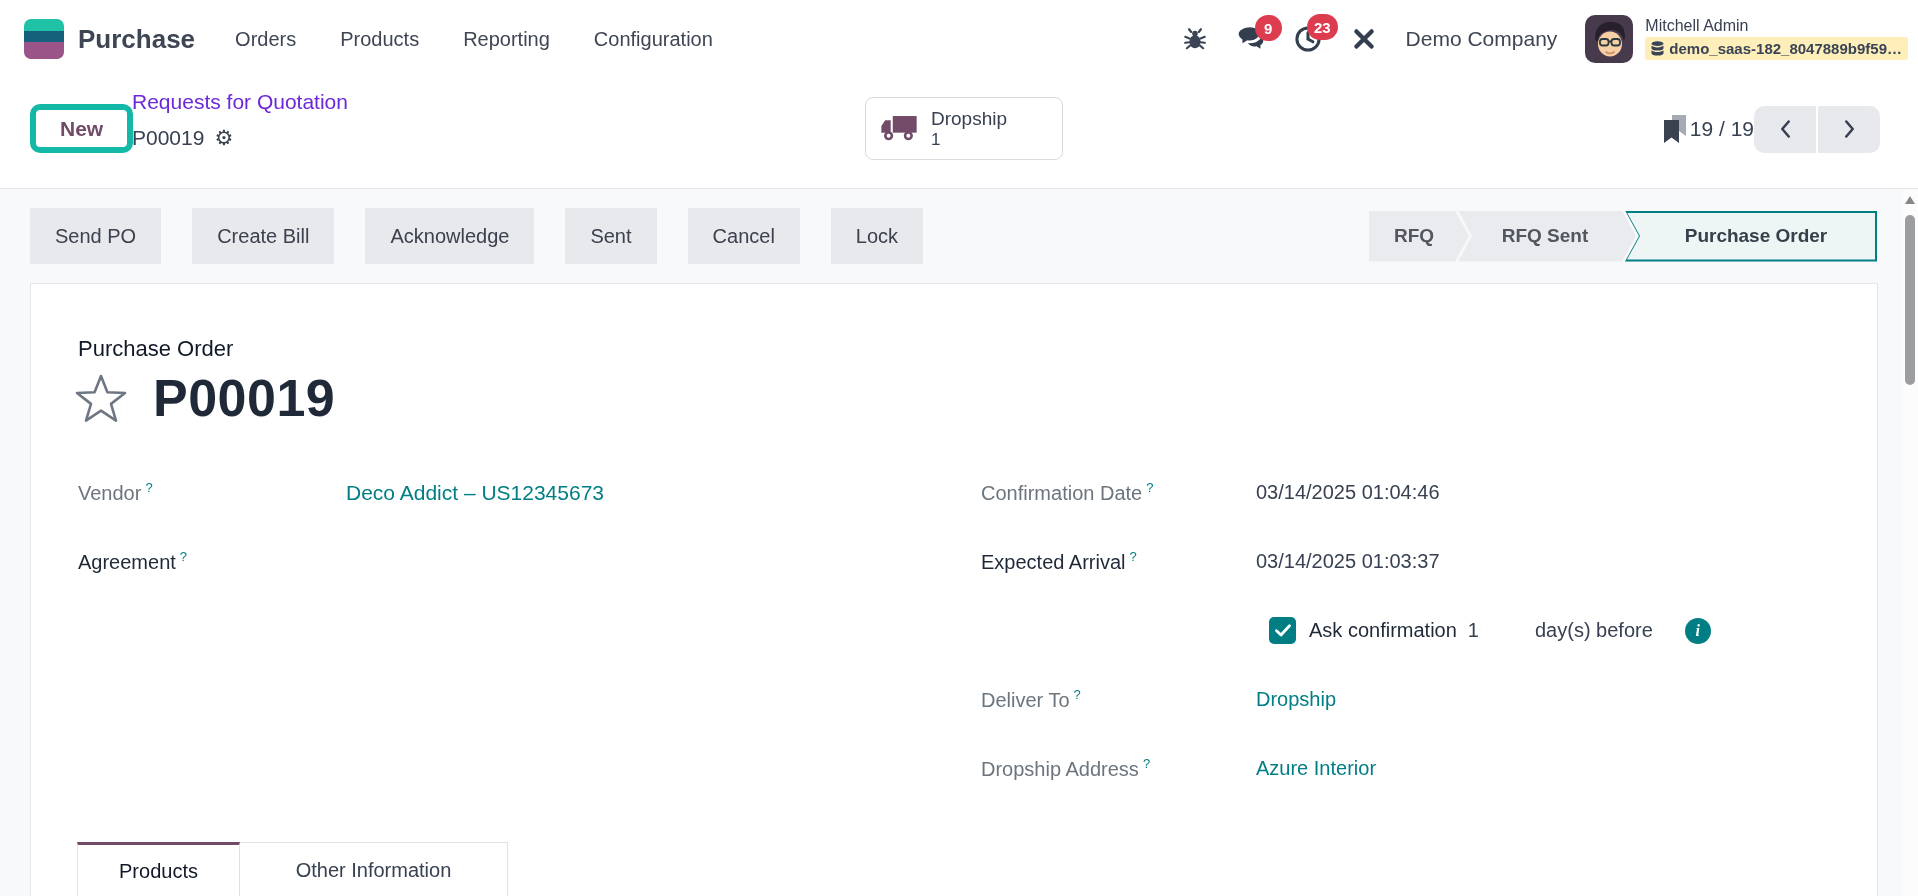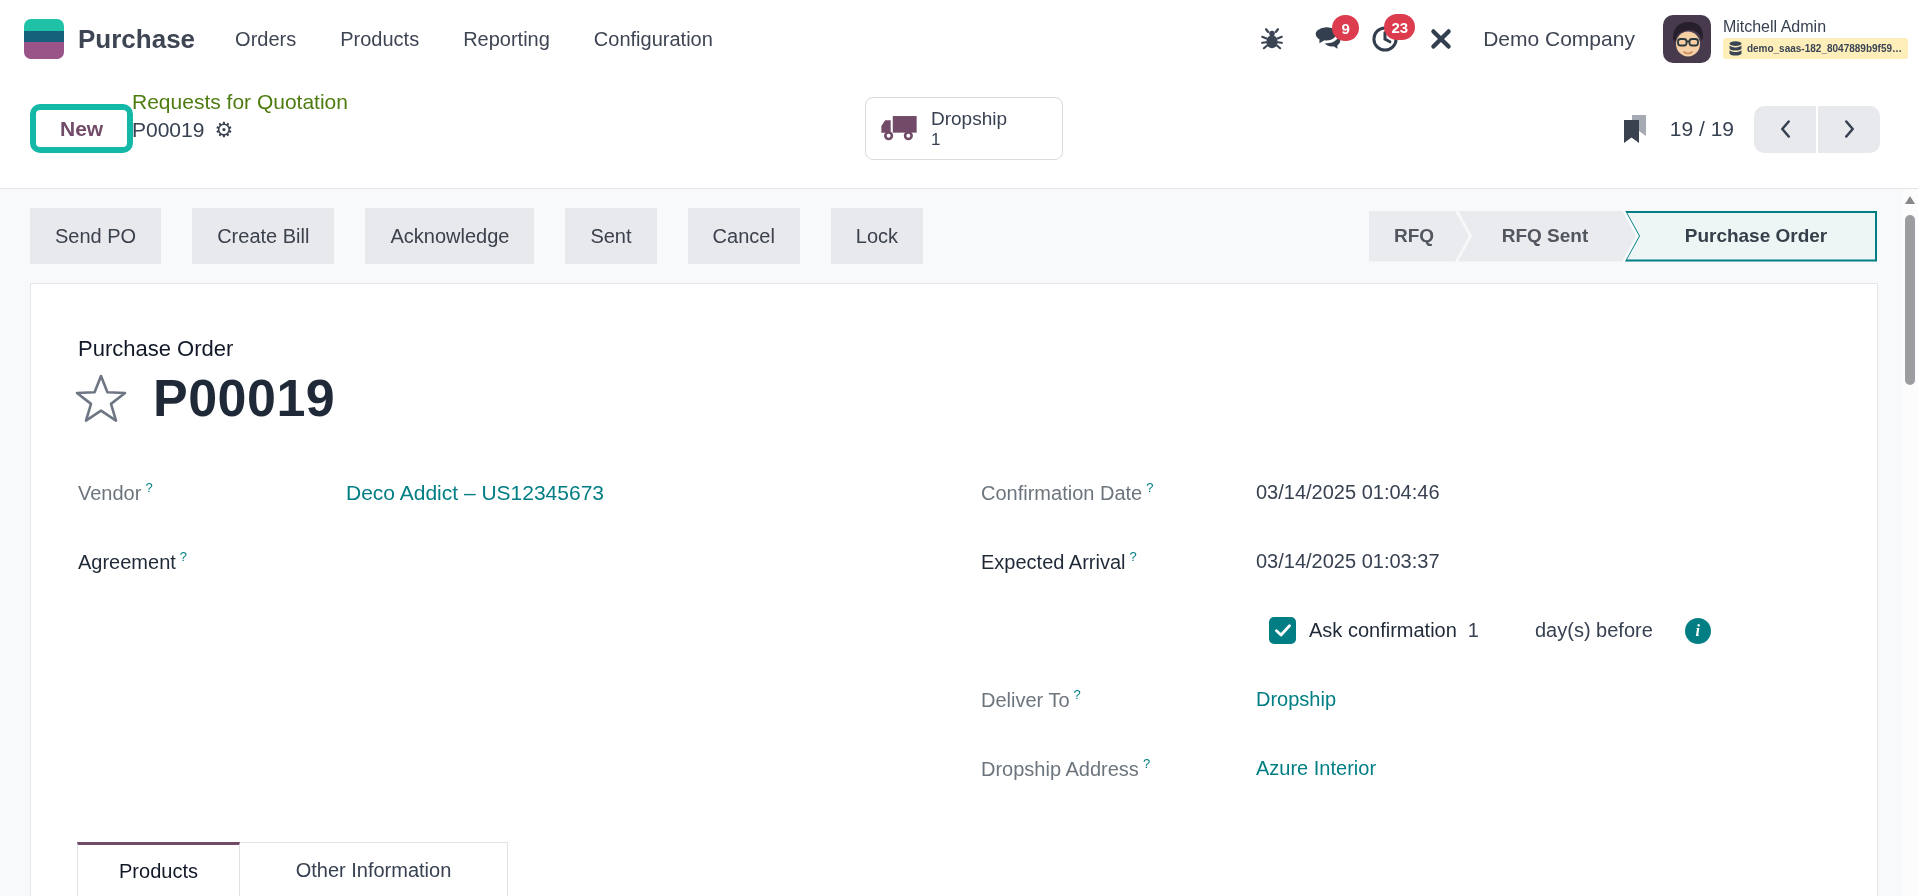--- a/index.html
+++ b/index.html
@@ -21,40 +21,40 @@
   .icon-btn { position:relative; display:inline-flex; align-items:center; justify-content:center; cursor:pointer; color:#3a4454; }
   .badge { position:absolute; top:-11px; right:-16px; min-width:27px; height:26px; padding:0 7px;
            background:#dc3c4d; color:#fff; font-size:15px; font-weight:700; border-radius:13px;
            display:flex; align-items:center; justify-content:center; }
   .company { font-size:21px; color:#3e4553; cursor:pointer; }
   .userblock { display:flex; align-items:center; gap:12px; cursor:pointer;justify-content:center; }
   .avatar { width:48px; height:48px; border-radius:10px; overflow:hidden; flex:0 0 auto; }
   .usertext { display:flex; flex-direction:column; gap:3px; }
   .username { font-size:16px; color:#374151; line-height:1; }
   .dbbadge { display:flex; align-items:center; gap:5px; background:#fdeeba; color:#3a4454;
-             font-size:10px; font-weight:600; padding:3px 6px; border-radius:3px; white-space:nowrap;
+             font-size:15px; font-weight:600; padding:3px 6px; border-radius:3px; white-space:nowrap;
              max-width:300px; overflow:hidden; }
 
   
   .crumbrow { position:absolute; left:0; top:78px; width:1918px; height:111px; background:#fff;
               border-bottom:1px solid #e3e5e9; }
   .btn-new { position:absolute; left:30px; top:26px; height:49px; padding:0 24px; background:#fff;
              border:6px solid #14b8a6; border-radius:10px; color:#714b67; font-size:21px; font-weight:600; cursor:pointer; }
   .crumbs { position:absolute; left:132px; top:12px; }
-  .crumb-parent { font-size:21px; font-weight:500; color:#4d7c0f; cursor:pointer; display:block; margin-bottom:4px; }
+  .crumb-parent { font-size:21px; font-weight:500; color:#6d28d9; cursor:pointer; display:block; margin-bottom:12px; }
   .crumb-line { display:flex; align-items:center; gap:10px; }
   .crumb-current { font-size:21px; color:#374151; }
   .gear { font-family:"DejaVu Sans", sans-serif; font-size:21px; color:#39424e; cursor:pointer; line-height:1; }
   .smartbtn { position:absolute; left:865px; top:19px; width:198px; height:63px; background:#fff;
               border:1px solid #d9dadf; border-radius:8px; display:flex; align-items:center; gap:13px;
               padding:0 14px; cursor:pointer; }
   .smartbtn .txt { display:flex; flex-direction:column; line-height:1.15; }
   .smart-label { font-size:19px; color:#374151; }
   .smart-count { font-size:17px; color:#374151; }
-  .pager { position:absolute; right:38px; top:16px; height:70px; display:flex; align-items:center; gap:20px; }
+  .pager { position:absolute; right:38px; top:16px; height:70px; display:flex; align-items:center; }
   .pager-count { font-size:21px; color:#374151; cursor:pointer; }
   .pager-btns { display:flex; gap:2px; }
   .pager-btn { width:62px; height:47px; background:#e7e9ec; display:flex; align-items:center; justify-content:center; cursor:pointer; }
   .pager-btn.prev { border-radius:10px 0 0 10px; }
   .pager-btn.next { border-radius:0 10px 10px 0; }
 
   
   .actionrow { position:absolute; left:0; top:189px; width:1918px; height:94px; background:#f8f9fb;
                display:flex; align-items:center; padding:0 41px 0 30px; }
   .act-btn { height:56px; padding:0 25px; margin-right:31px; background:#e7e9ec; border:none;

